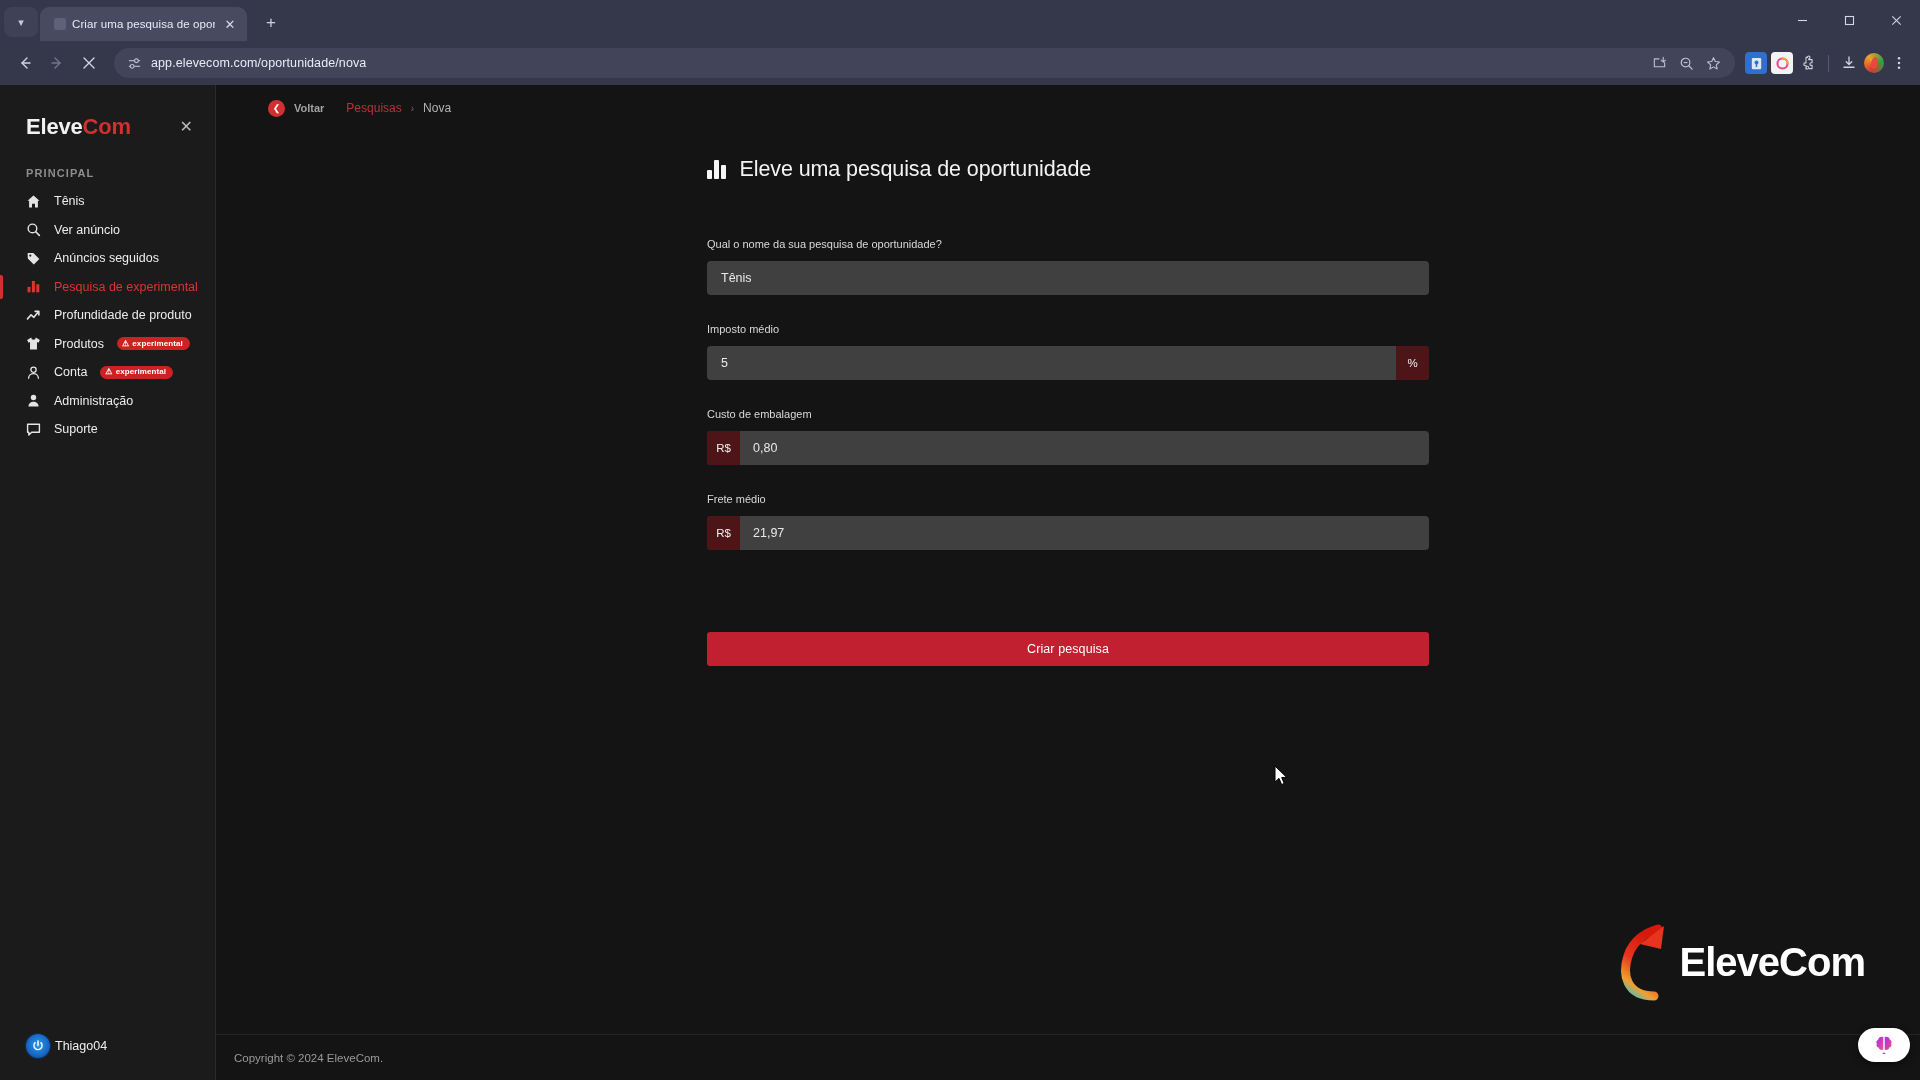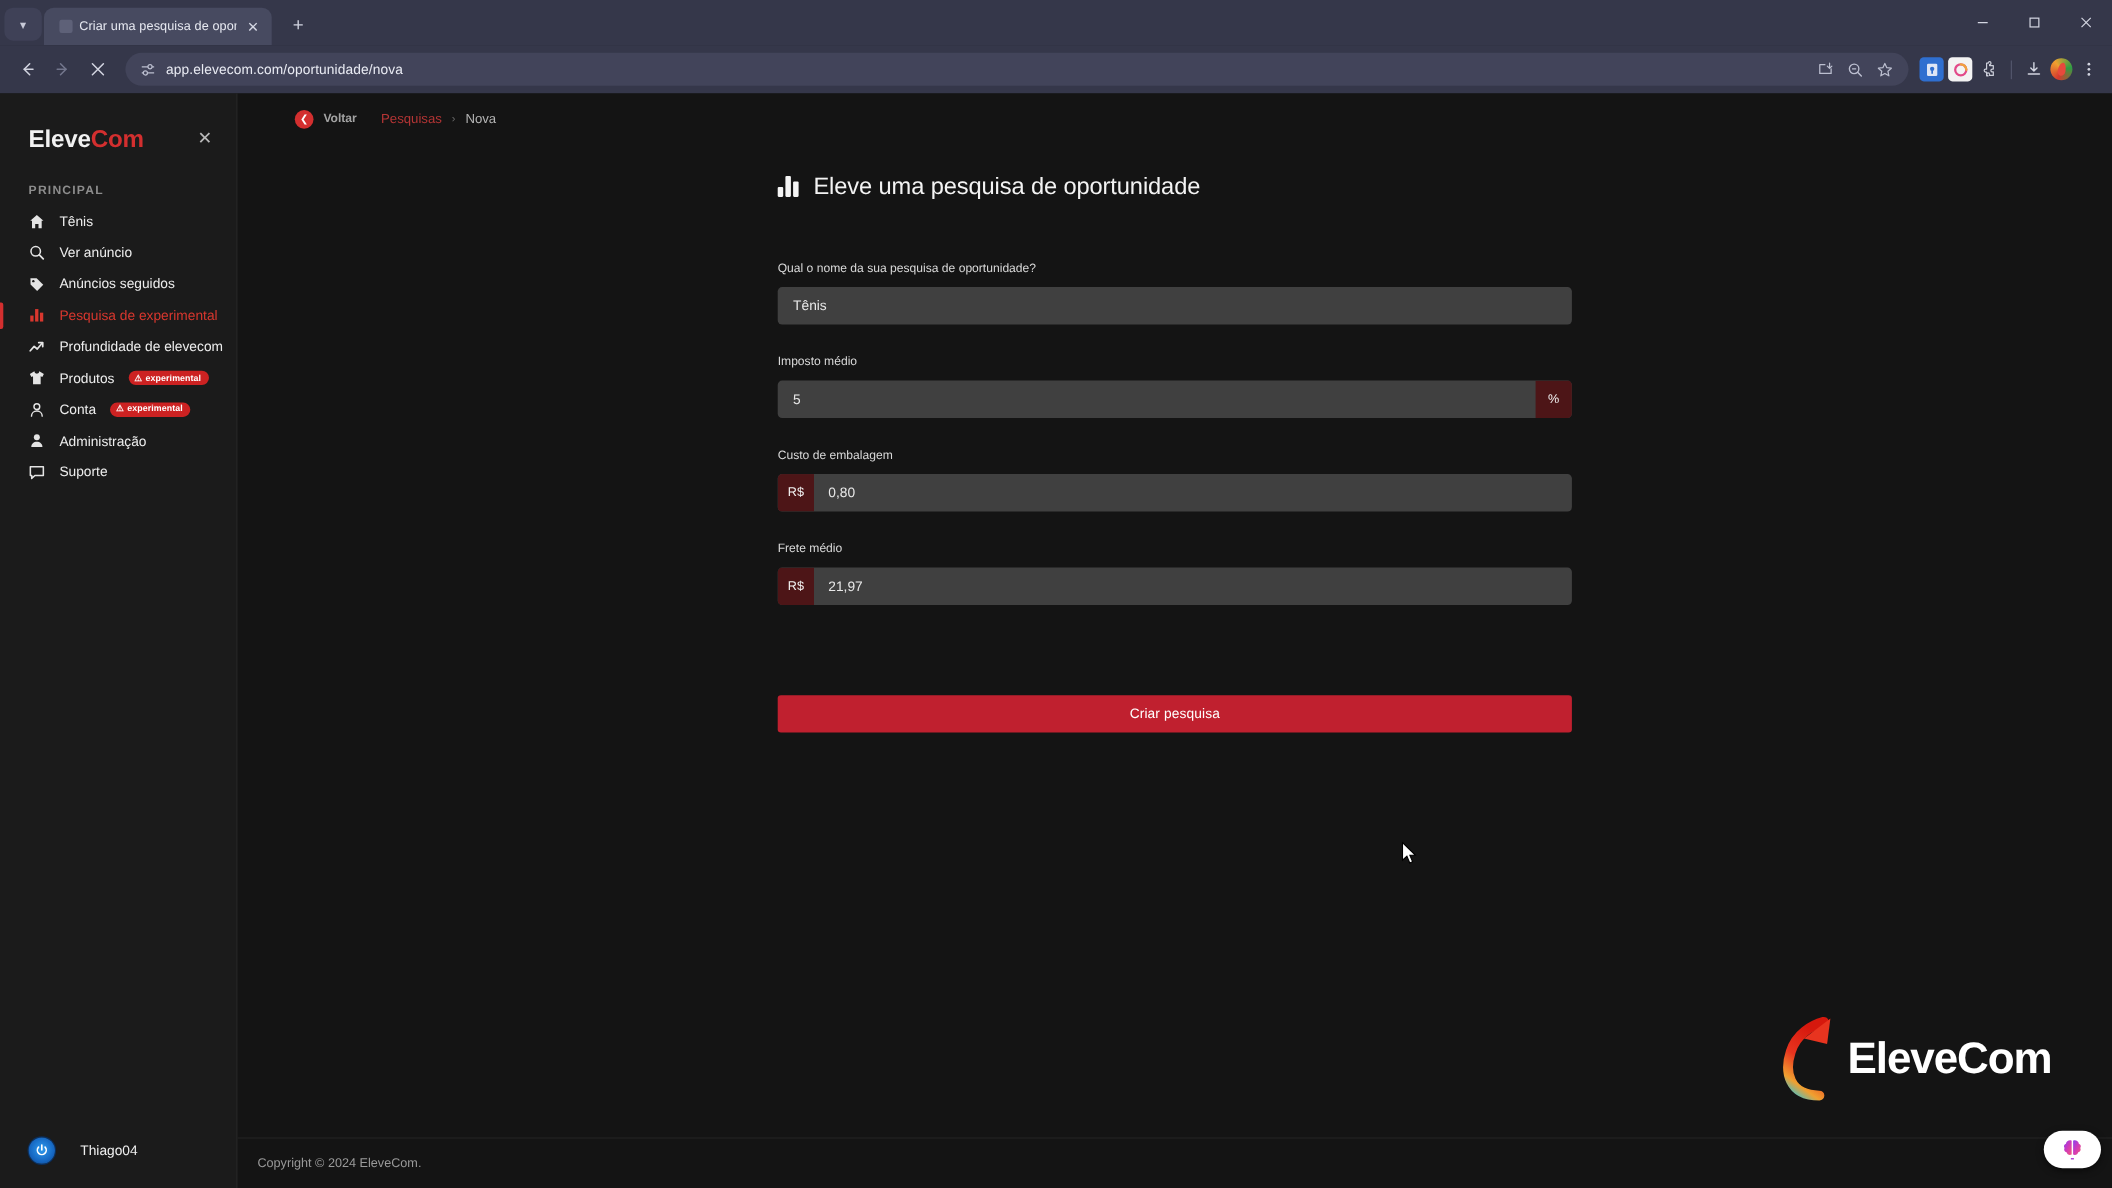--- a/index.html
+++ b/index.html
@@ -95,21 +95,21 @@
     width: 3px; background: #d32f2f; border-radius: 0 2px 2px 0;
   }
   .badge-exp {
     background: #cc2222; color: #fff; font-size: 8px; font-weight: 600;
     border-radius: 9px; padding: 2.5px 7px 2.5px 5px; display: inline-flex;
     align-items: center; gap: 3px; letter-spacing: .1px; line-height: 1;
   }
   .badge-exp .bico { font-size: 8px; }
 
   .sb-foot { margin-top: auto; padding: 0 0 22px 26px; display: flex;
-    align-items: center; gap: 23px; }
+    align-items: center; gap: 5px; }
   .user-av {
     width: 24px; height: 24px; border-radius: 50%;
     background: radial-gradient(circle at 50% 45%, #2e9bef 0%, #1565c0 62%, #0d3f7a 100%);
     display: flex; align-items: center; justify-content: center; flex: none;
     box-shadow: 0 0 0 1px #0a2e5c;
   }
   .user-av svg { width: 14px; height: 14px; }
   .user-name { color: #efefef; font-size: 12.5px; }
 
   
@@ -353,21 +353,21 @@
           <span>Pesquisa de experimental</span>
         </div>
 
         <div class="nav-item">
           <span class="ico">
             <svg width="15" height="15" viewBox="0 0 16 16">
                 <path d="M1.6 11.6 5.4 7.3l3 2.6 4.6-5.6" fill="none" stroke="currentColor" stroke-width="1.7" stroke-linecap="round" stroke-linejoin="round"></path>
                 <path d="M9.8 3.6h3.9v3.9" fill="none" stroke="currentColor" stroke-width="1.7" stroke-linecap="round" stroke-linejoin="round"></path>
               </svg>
           </span>
-          <span>Profundidade de elevecom</span>
+          <span>Profundidade de produto</span>
         </div>
 
         <div class="nav-item">
           <span class="ico">
             <svg width="15" height="15" viewBox="0 0 16 16">
                 <path d="M5.6 1.7 1.2 4.2l1.5 3 1.6-.8v7.9h7.4V6.4l1.6.8 1.5-3-4.4-2.5a2.4 2.4 0 0 1-4.8 0Z" fill="currentColor"></path>
               </svg>
           </span>
           <span>Produtos</span>
           <span class="badge-exp">

